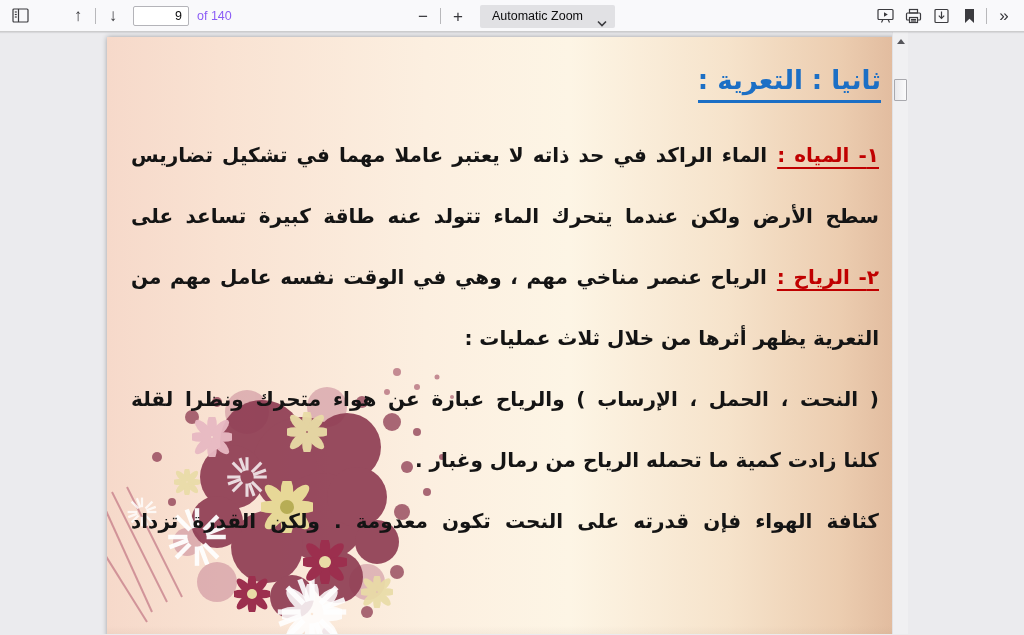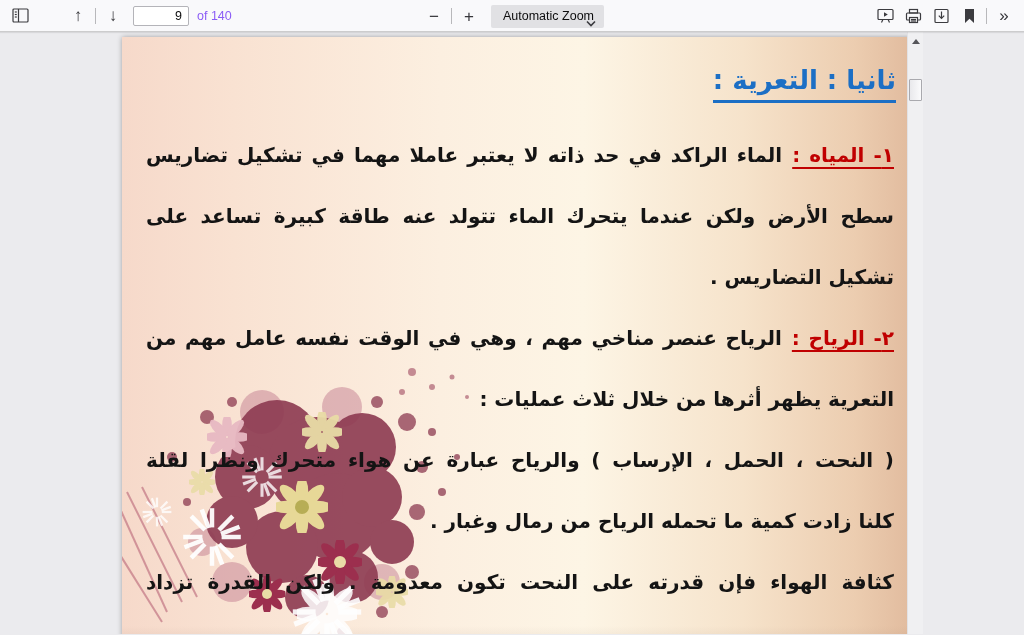--- a/index.html
+++ b/index.html
@@ -26,27 +26,27 @@
   .tb-sep{ width:1px; height:16px; background:#b8b8bb; margin:0 3px; }
   .spacer{ width:30px; }
   .page-input{
     width:56px; height:20px; margin-left:6px; border:1px solid #b4b4b9; border-radius:2px;
     background:#fff; font-size:12.5px; text-align:right; padding:0 6px; color:#0c0c0d;
     font-family:"Liberation Sans",sans-serif;
   }
   .page-count{ font-size:12.5px; color:#8b5cf6; margin-left:8px; }
   .zoom-select{
     position:relative; height:23px; margin-left:8px; background:#e1e1e4; border-radius:2px;
-    display:flex; align-items:center; padding:0 10px 0 12px; cursor:pointer;
+    display:flex; align-items:center; padding:0 32px 0 12px; cursor:pointer;
   }
   .zoom-select-label{ font-size:12.5px; color:#0c0c0d; }
   .zoom-chevron{ position:absolute; right:8px; top:8px; }
 
   
-  .viewer{ position:relative; width:908px; height:602px; background:#ebebee; overflow:hidden;margin-left:15px; }
+  .viewer{ position:relative; width:908px; height:602px; background:#ebebee; overflow:hidden; }
   .pdf-page{
     position:absolute; left:107px; top:5px; width:796px; height:640px;
     background:
       linear-gradient(180deg, rgba(255,255,255,0) 92%, rgba(120,88,70,.30) 100%),
       linear-gradient(90deg, #f6d9ca 0%, #f9e2d2 14%, #fcefe0 40%, #fdf5e5 58%, #f6e3cb 78%, #eccdb0 92%, #e0b99c 100%);
     box-shadow:0 0 5px rgba(0,0,0,.32);
     direction:rtl; overflow:hidden;
   }
   .flowers{ position:absolute; left:-10px; top:325px; z-index:0; pointer-events:none; }
 
@@ -286,23 +286,20 @@
       <span class="page-title">ثانيا : التعرية :</span>
     </div>
 
     <div class="content">
       <div class="tline fill">
         <span class="lead">١- المياه :</span><span>الماء الراكد في حد ذاته لا يعتبر عاملا مهما في تشكيل تضاريس</span>
       </div>
       <div class="tline fill">
         <span>سطح الأرض ولكن عندما يتحرك الماء تتولد عنه طاقة كبيرة تساعد على</span>
       </div>
-      <div class="tline">
-        <span>تشكيل التضاريس .</span>
-      </div>
       <div class="tline fill">
         <span class="lead">٢- الرياح :</span><span>الرياح عنصر مناخي مهم ، وهي في الوقت نفسه عامل مهم من عوامل</span>
       </div>
       <div class="tline">
         <span>التعرية يظهر أثرها من خلال ثلاث عمليات :</span>
       </div>
       <div class="tline fill">
         <span>( النحت ، الحمل ، الإرساب ) والرياح عبارة عن هواء متحرك ونظرا لقلة</span>
       </div>
       <div class="tline">

